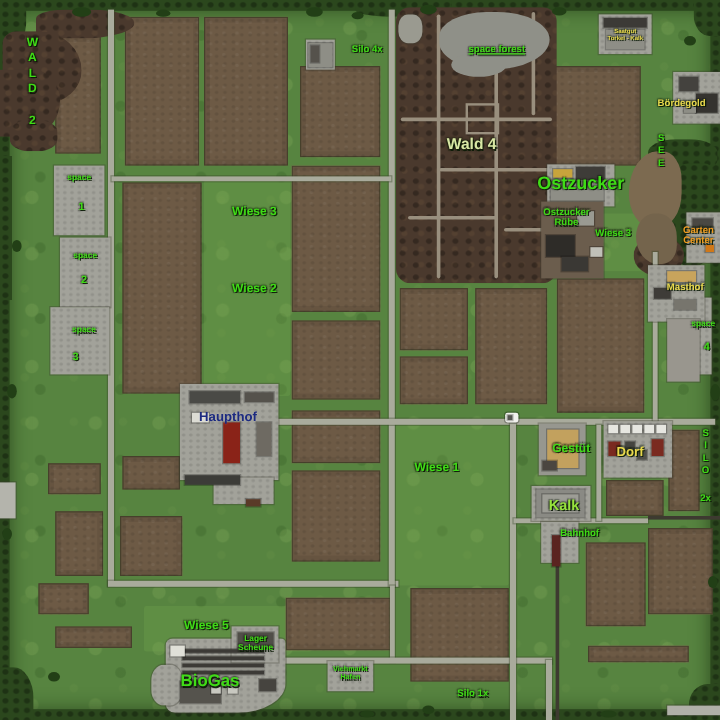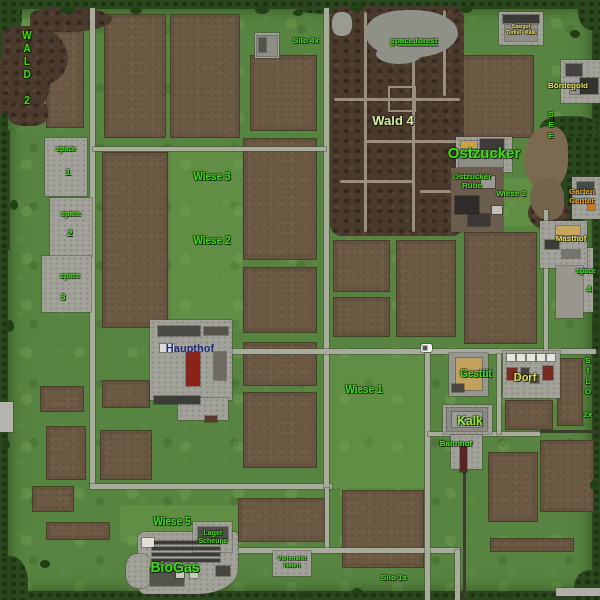--- a/index.html
+++ b/index.html
@@ -277,21 +277,21 @@
       <div class="lbl noshadow" style="left: 190px; top: 348px; font-size: 11px; color: rgb(28, 42, 128);">Haupthof</div>
       <div class="lbl" style="left: 364px; top: 390px; font-size: 10px; color: rgb(63, 220, 22);">Wiese 1</div>
       <div class="lbl" style="left: 476px; top: 374px; font-size: 10px; color: rgb(63, 220, 22);">Gestüt</div>
       <div class="lbl" style="left: 525px; top: 377px; font-size: 11px; color: rgb(232, 216, 76);">Dorf</div>
       <div class="lbl" style="left: 588px; top: 377px; font-size: 8px; color: rgb(63, 220, 22); line-height: 1.3;">S
 I
 L
 O</div>
       <div class="lbl" style="left: 588px; top: 415px; font-size: 8px; color: rgb(63, 220, 22);">2x</div>
       <div class="lbl" style="left: 470px; top: 422px; font-size: 12px; color: rgb(151, 228, 60);">Kalk</div>
-      <div class="lbl" style="left: 456px; top: 444px; font-size: 8px; color: rgb(63, 220, 22);">Bahnhof</div>
+      <div class="lbl" style="left: 483px; top: 444px; font-size: 8px; color: rgb(63, 220, 22);">Bahnhof</div>
       <div class="lbl" style="left: 172px; top: 522px; font-size: 10px; color: rgb(63, 220, 22);">Wiese 5</div>
       <div class="lbl" style="left: 213px; top: 537px; font-size: 7px; color: rgb(63, 220, 22);">Lager
 Scheune</div>
       <div class="lbl" style="left: 175px; top: 567px; font-size: 14px; color: rgb(63, 220, 22);">BioGas</div>
       <div class="lbl" style="left: 292px; top: 562px; font-size: 6px; color: rgb(63, 220, 22);">Viehmarkt
 Hafen</div>
       <div class="lbl" style="left: 394px; top: 578px; font-size: 8px; color: rgb(63, 220, 22);">Silo 1x</div>
     </div>
 </div>
 

